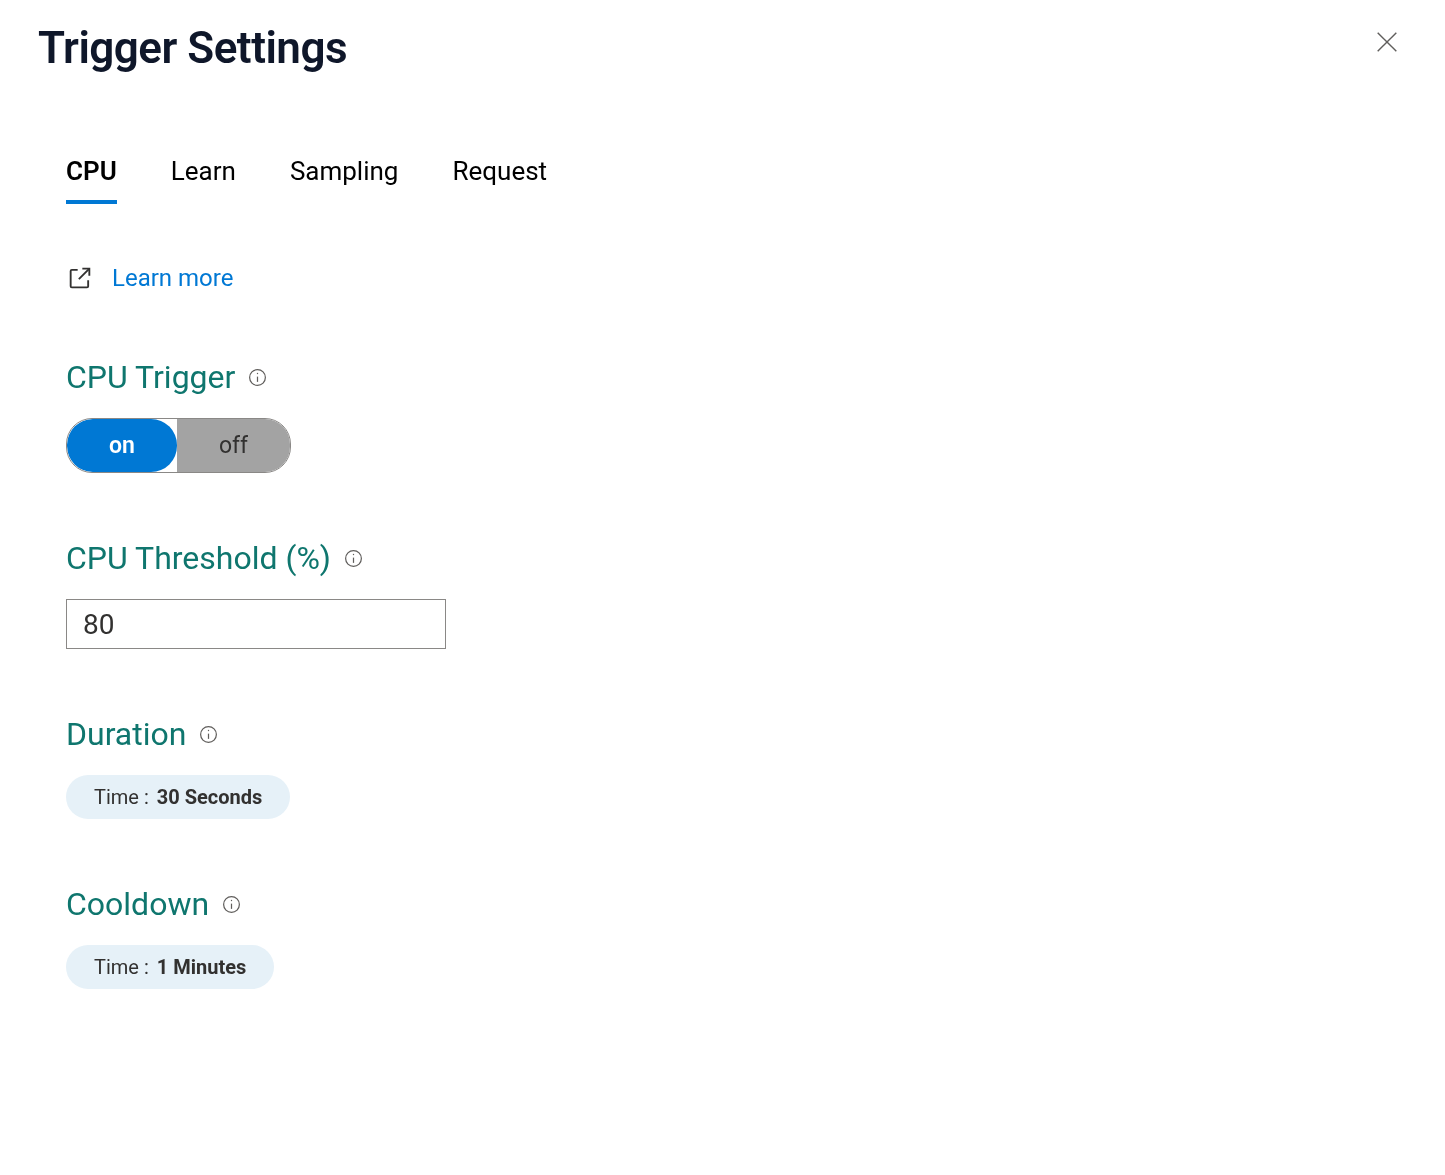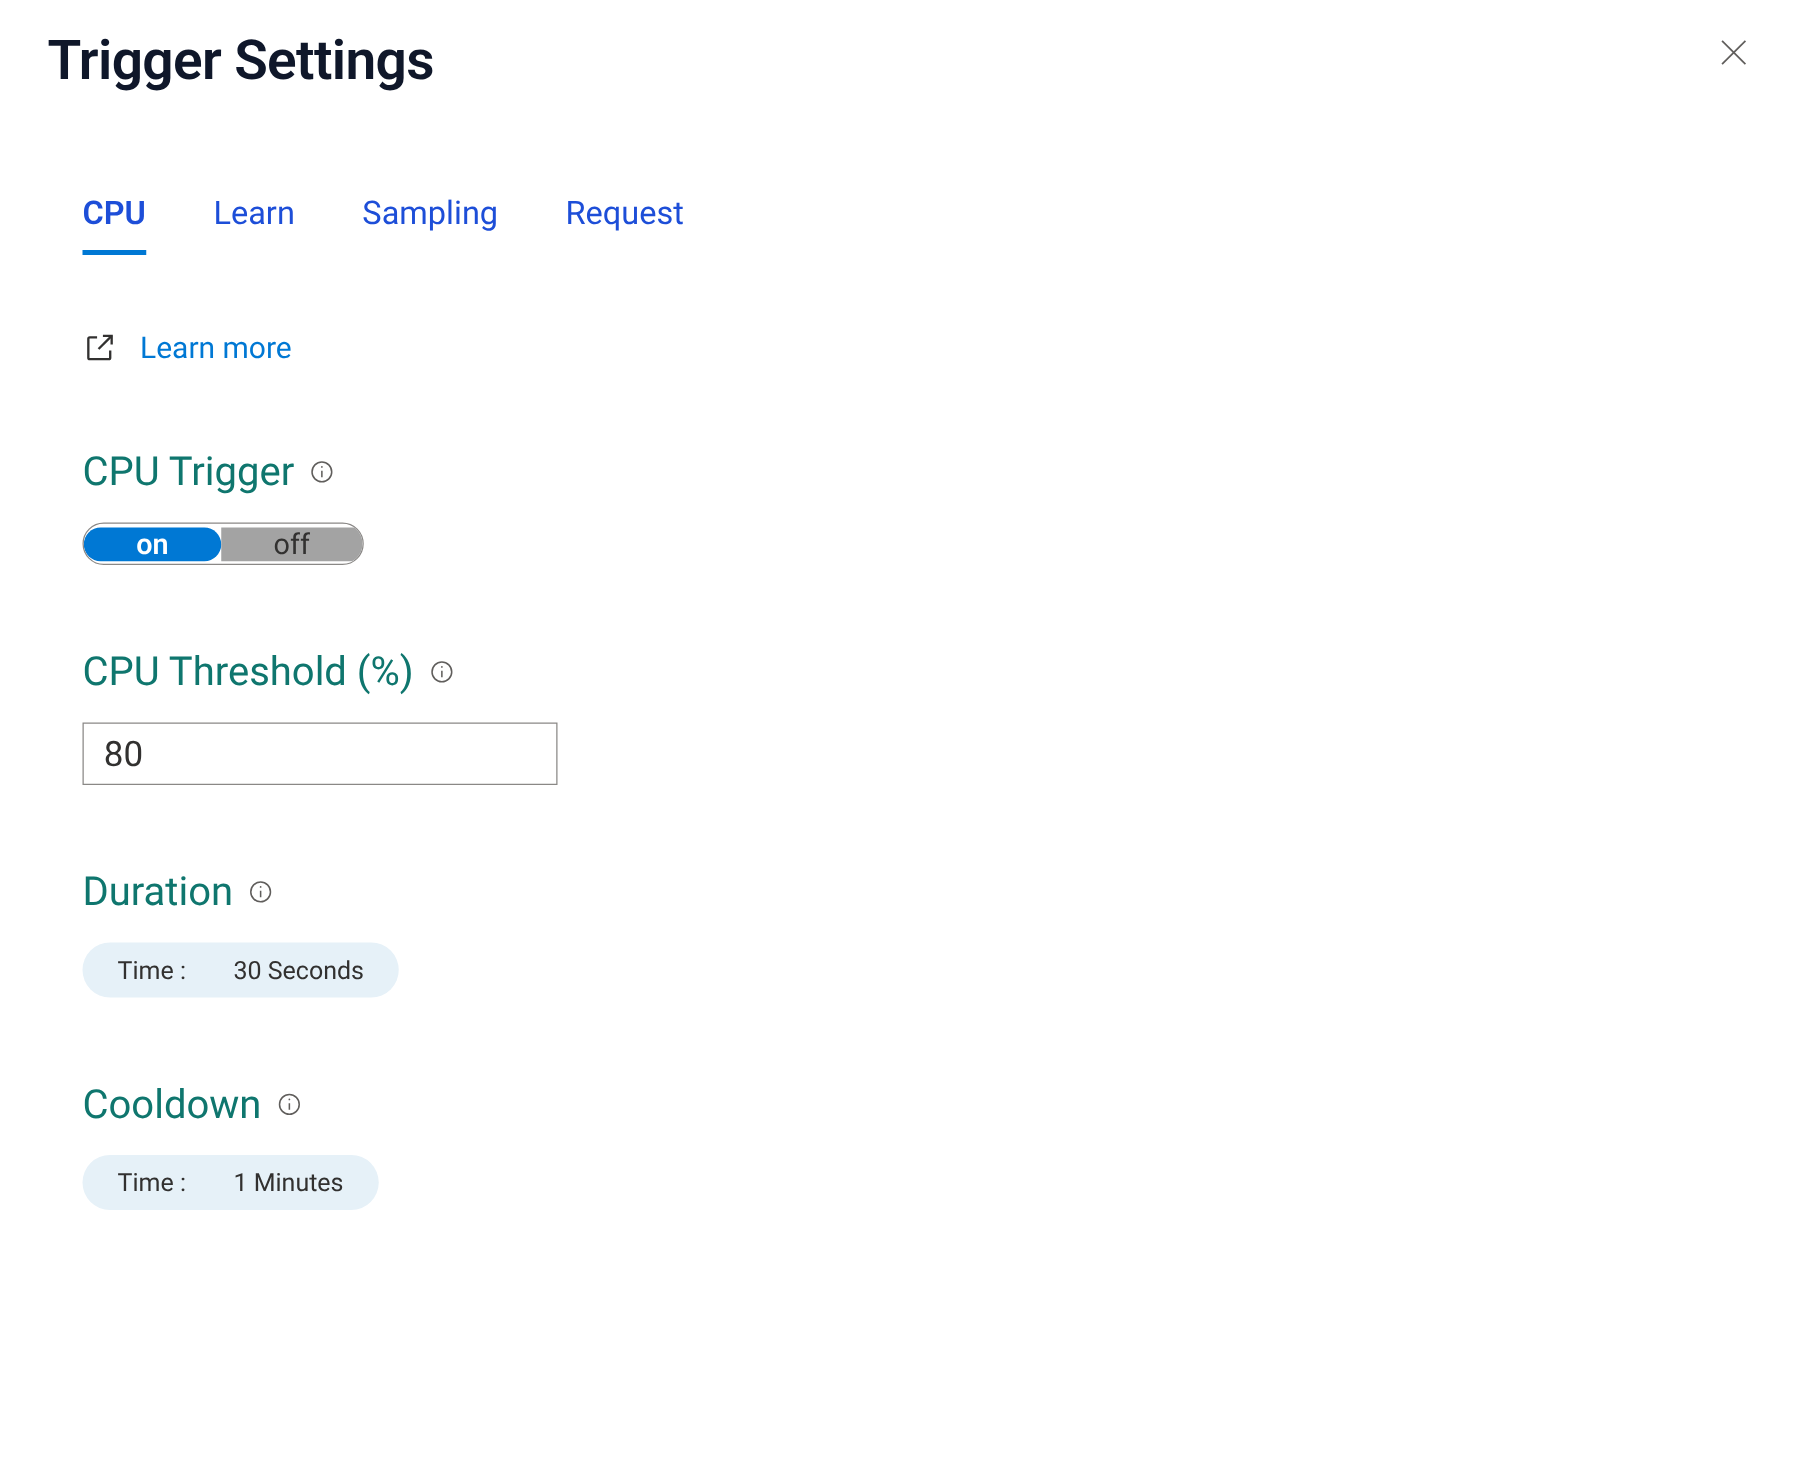--- a/index.html
+++ b/index.html
@@ -41,21 +41,21 @@
     .tabs {
       display: flex;
       gap: 54px;
       margin-top: 82px;
       border-bottom: 0;
     }
     .tab {
       background: none;
       border: none;
       font-size: 26px;
-      color: #1d4ed8;
+      color: #000000;
       padding-bottom: 18px;
       cursor: pointer;
       font-family: inherit;
       position: relative;
     }
     .tab.active {
       font-weight: 600;
     }
     .tab.active::after {
       content: "";
@@ -95,22 +95,21 @@
       color: #605e5c;
       line-height: 0;
     }
     .info-icon svg { width: 21px; height: 21px; }
     .toggle-group {
       display: inline-flex;
       margin-top: 22px;
       border: 1px solid #8a8886;
       border-radius: 26px;
       overflow: hidden;
-      height: 34px;
-      align-items: center;
+      height: 55px;
     }
     .toggle-option {
       border: none;
       background: #a3a3a3;
       font-size: 23px;
       padding: 0 42px;
       cursor: pointer;
       font-family: inherit;
       color: #323130;
       display: flex;
@@ -139,21 +138,21 @@
       align-items: baseline;
       gap: 8px;
       margin-top: 22px;
       background: #e6f1f8;
       border-radius: 26px;
       padding: 10px 28px;
       font-size: 20px;
       cursor: pointer;
     }
     .pill .pill-label { font-weight: 400; }
-    .pill .pill-value { font-weight: 400; margin-left: 30px; }
+    .pill .pill-value { font-weight: 700; }
   </style>
 </head>
 <body>
 
 <div class="panel">
 
   <div class="header-row">
     <h1 class="page-title">Trigger Settings</h1>
     <button class="close-btn" aria-label="Close">
       <span>

